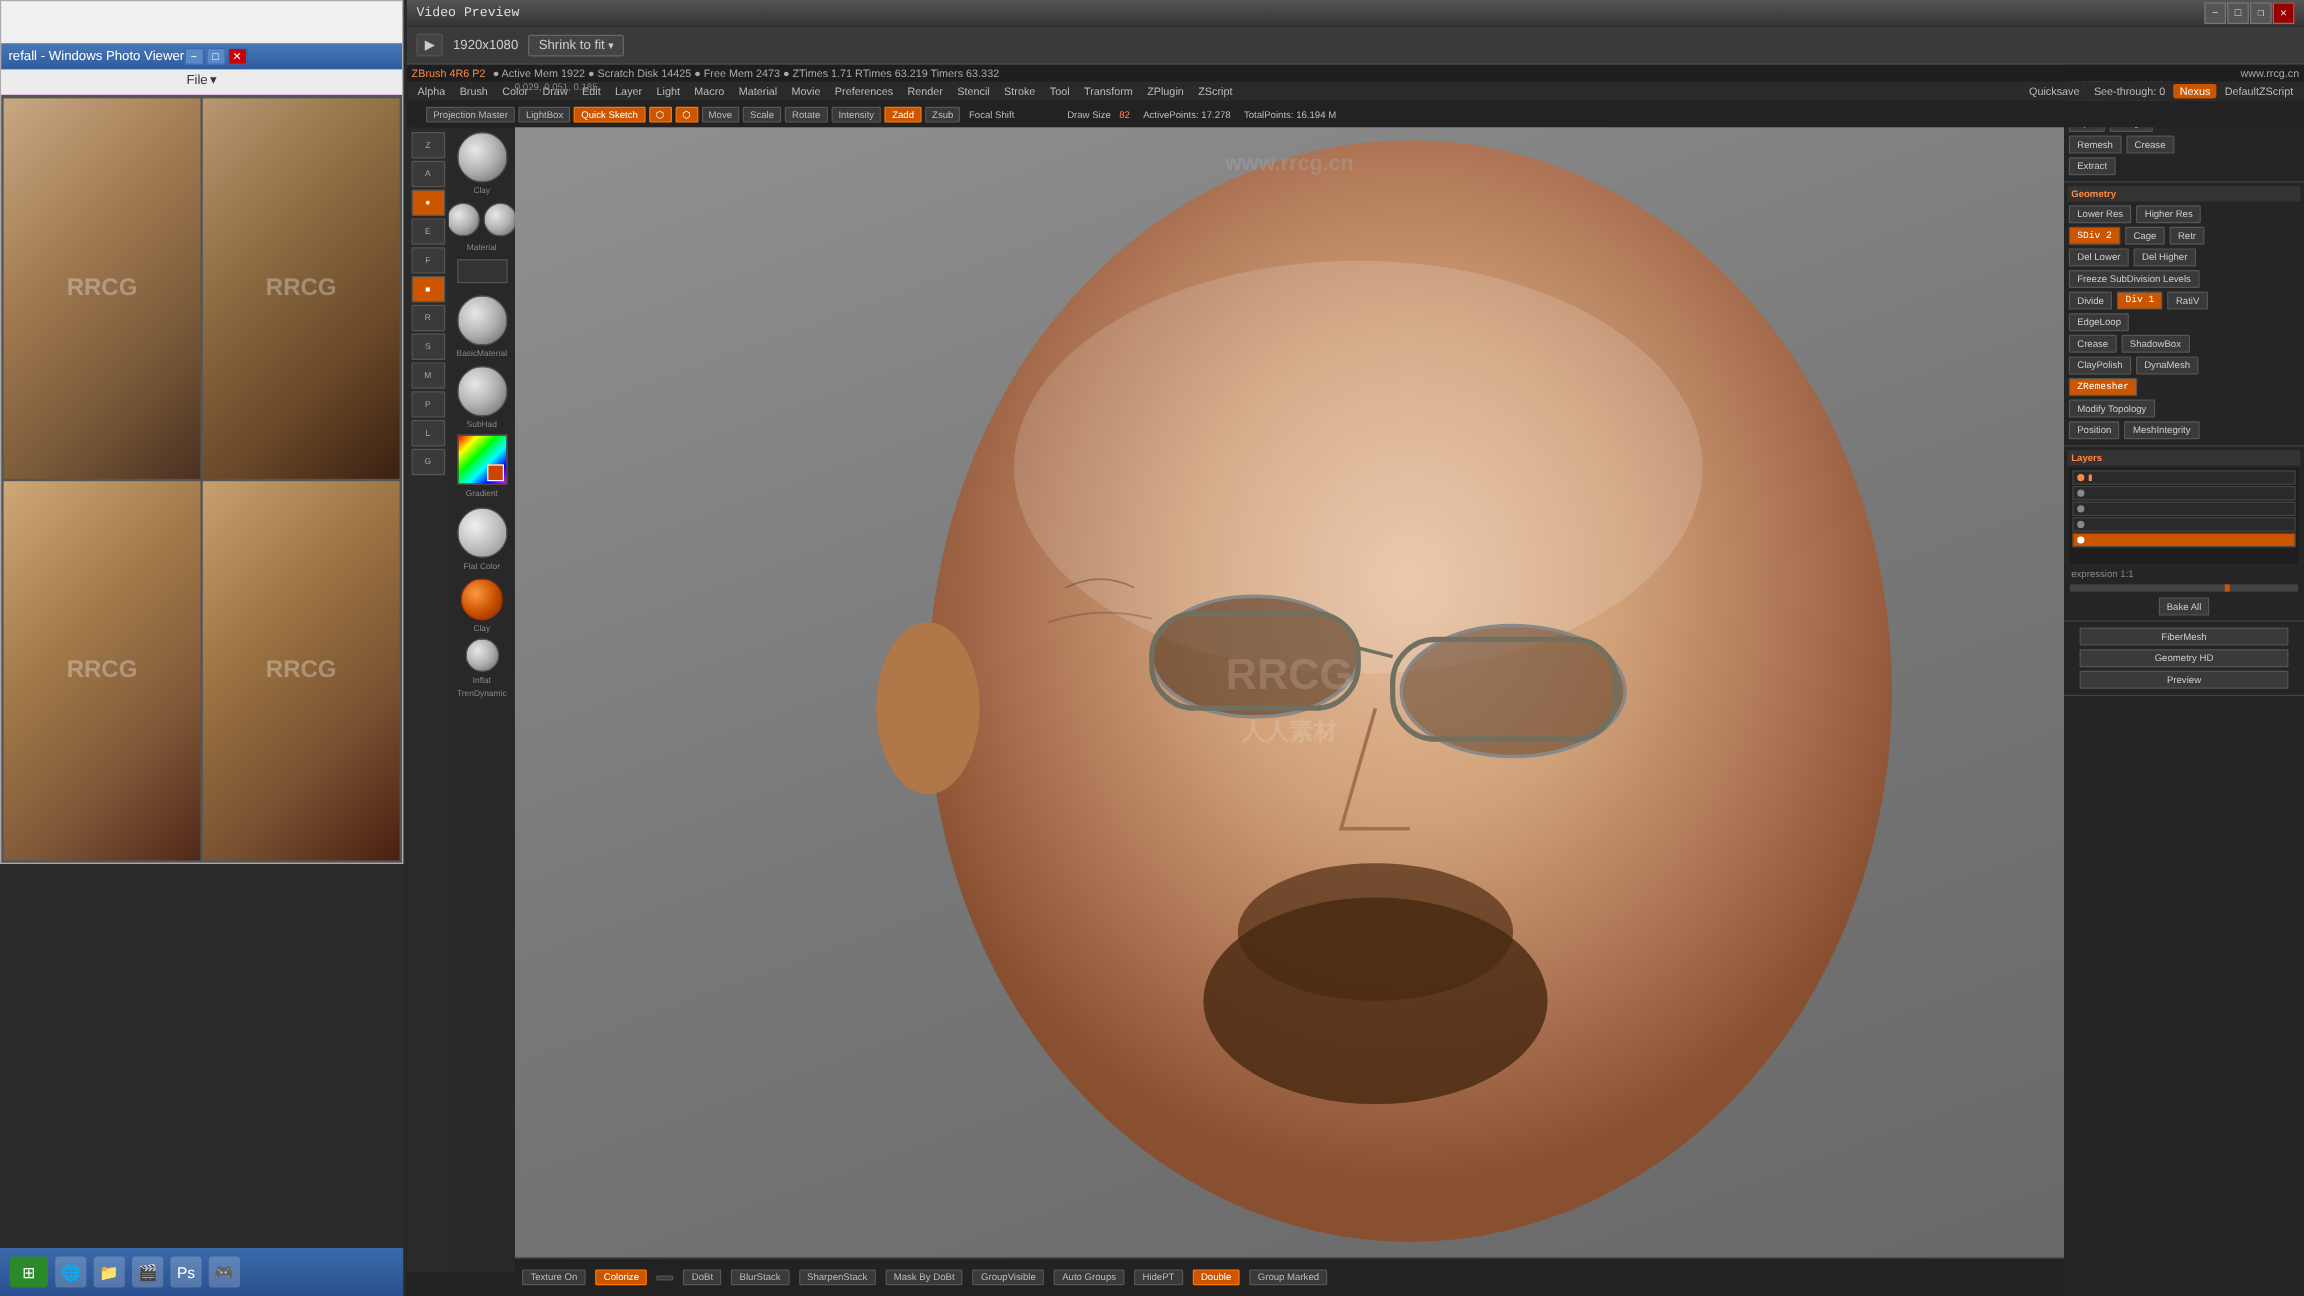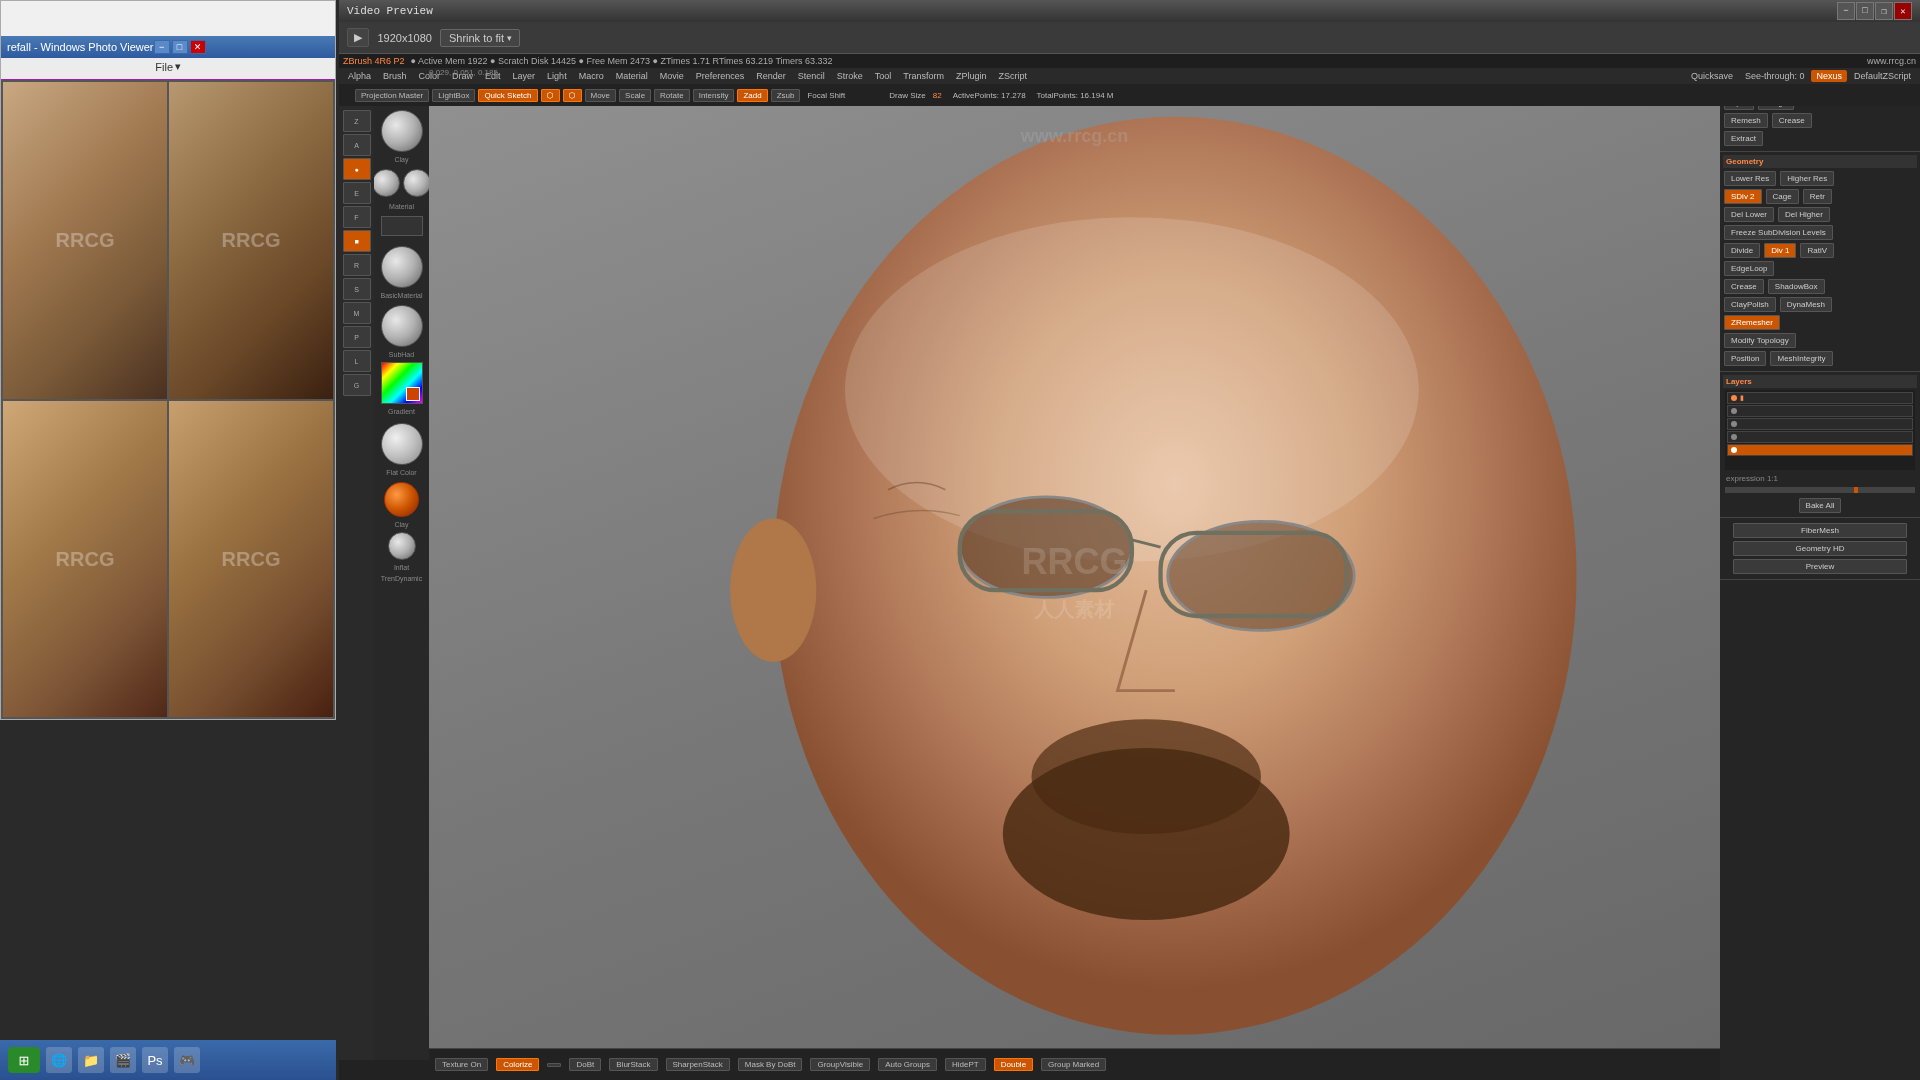--- a/index.html
+++ b/index.html
@@ -350,21 +350,21 @@
       display: inline-block;
       padding: 2px 6px;
       background: #3a3a3a;
       border: 1px solid #555;
       color: #ccc;
       font-size: 8px;
       cursor: pointer;
       margin: 1px;
       border-radius: 1px;
     }
-    .zb-right-btn.orange { background: #cc5500; color: white; }
+    .zb-right-btn.orange { background: #cc5500; color: white; font-family: Liberation Mono, monospace; }
     .zb-right-btn.wide { display: block; width: 90%; margin: 1px auto; text-align: center; }
     .zb-row { display: flex; gap: 2px; margin: 1px 0; }
     .layers-panel {
       background: #1e1e1e;
       min-height: 80px;
       padding: 2px;
       margin: 2px;
     }
     .layer-item {
       height: 12px;

